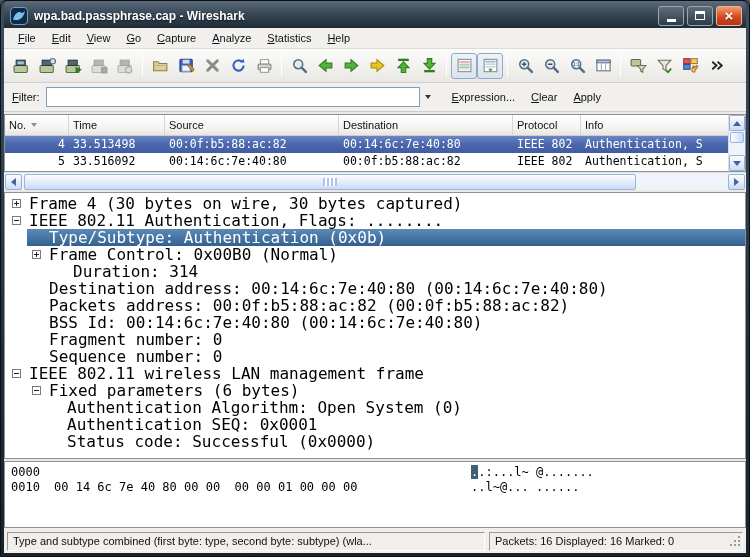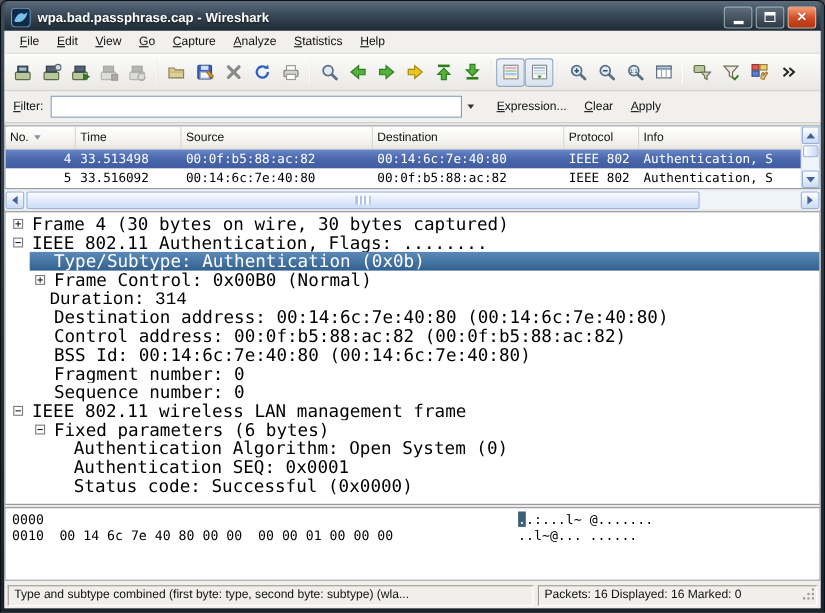--- a/index.html
+++ b/index.html
@@ -466,28 +466,28 @@
           <span class="exp minus"></span>
           <span style="white-space: pre;">IEEE 802.11 Authentication, Flags: ........</span>
         </div>
         <div class="trow selected" style="padding-left: 22px;">
           <span style="white-space: pre;">Type/Subtype: Authentication (0x0b)</span>
         </div>
         <div class="trow" style="padding-left: 27px;">
           <span class="exp plus"></span>
           <span style="white-space: pre;">Frame Control: 0x00B0 (Normal)</span>
         </div>
-        <div class="trow" style="padding-left: 40px; font-family: Liberation Mono, monospace;">
+        <div class="trow" style="padding-left: 68px;">
           <span style="white-space: pre;">Duration: 314</span>
         </div>
         <div class="trow" style="padding-left: 44px;">
           <span style="white-space: pre;">Destination address: 00:14:6c:7e:40:80 (00:14:6c:7e:40:80)</span>
         </div>
         <div class="trow" style="padding-left: 44px;">
-          <span style="white-space: pre;">Control address: 00:0f:b5:88:ac:82 (00:0f:b5:88:ac:82)</span>
+          <span style="white-space: pre;">Packets address: 00:0f:b5:88:ac:82 (00:0f:b5:88:ac:82)</span>
         </div>
         <div class="trow" style="padding-left: 44px; text-align: center;">
           <span style="white-space: pre;">BSS Id: 00:14:6c:7e:40:80 (00:14:6c:7e:40:80)</span>
         </div>
         <div class="trow" style="padding-left: 44px;">
           <span style="white-space: pre;">Fragment number: 0</span>
         </div>
         <div class="trow" style="padding-left: 44px;">
           <span style="white-space: pre;">Sequence number: 0</span>
         </div>

